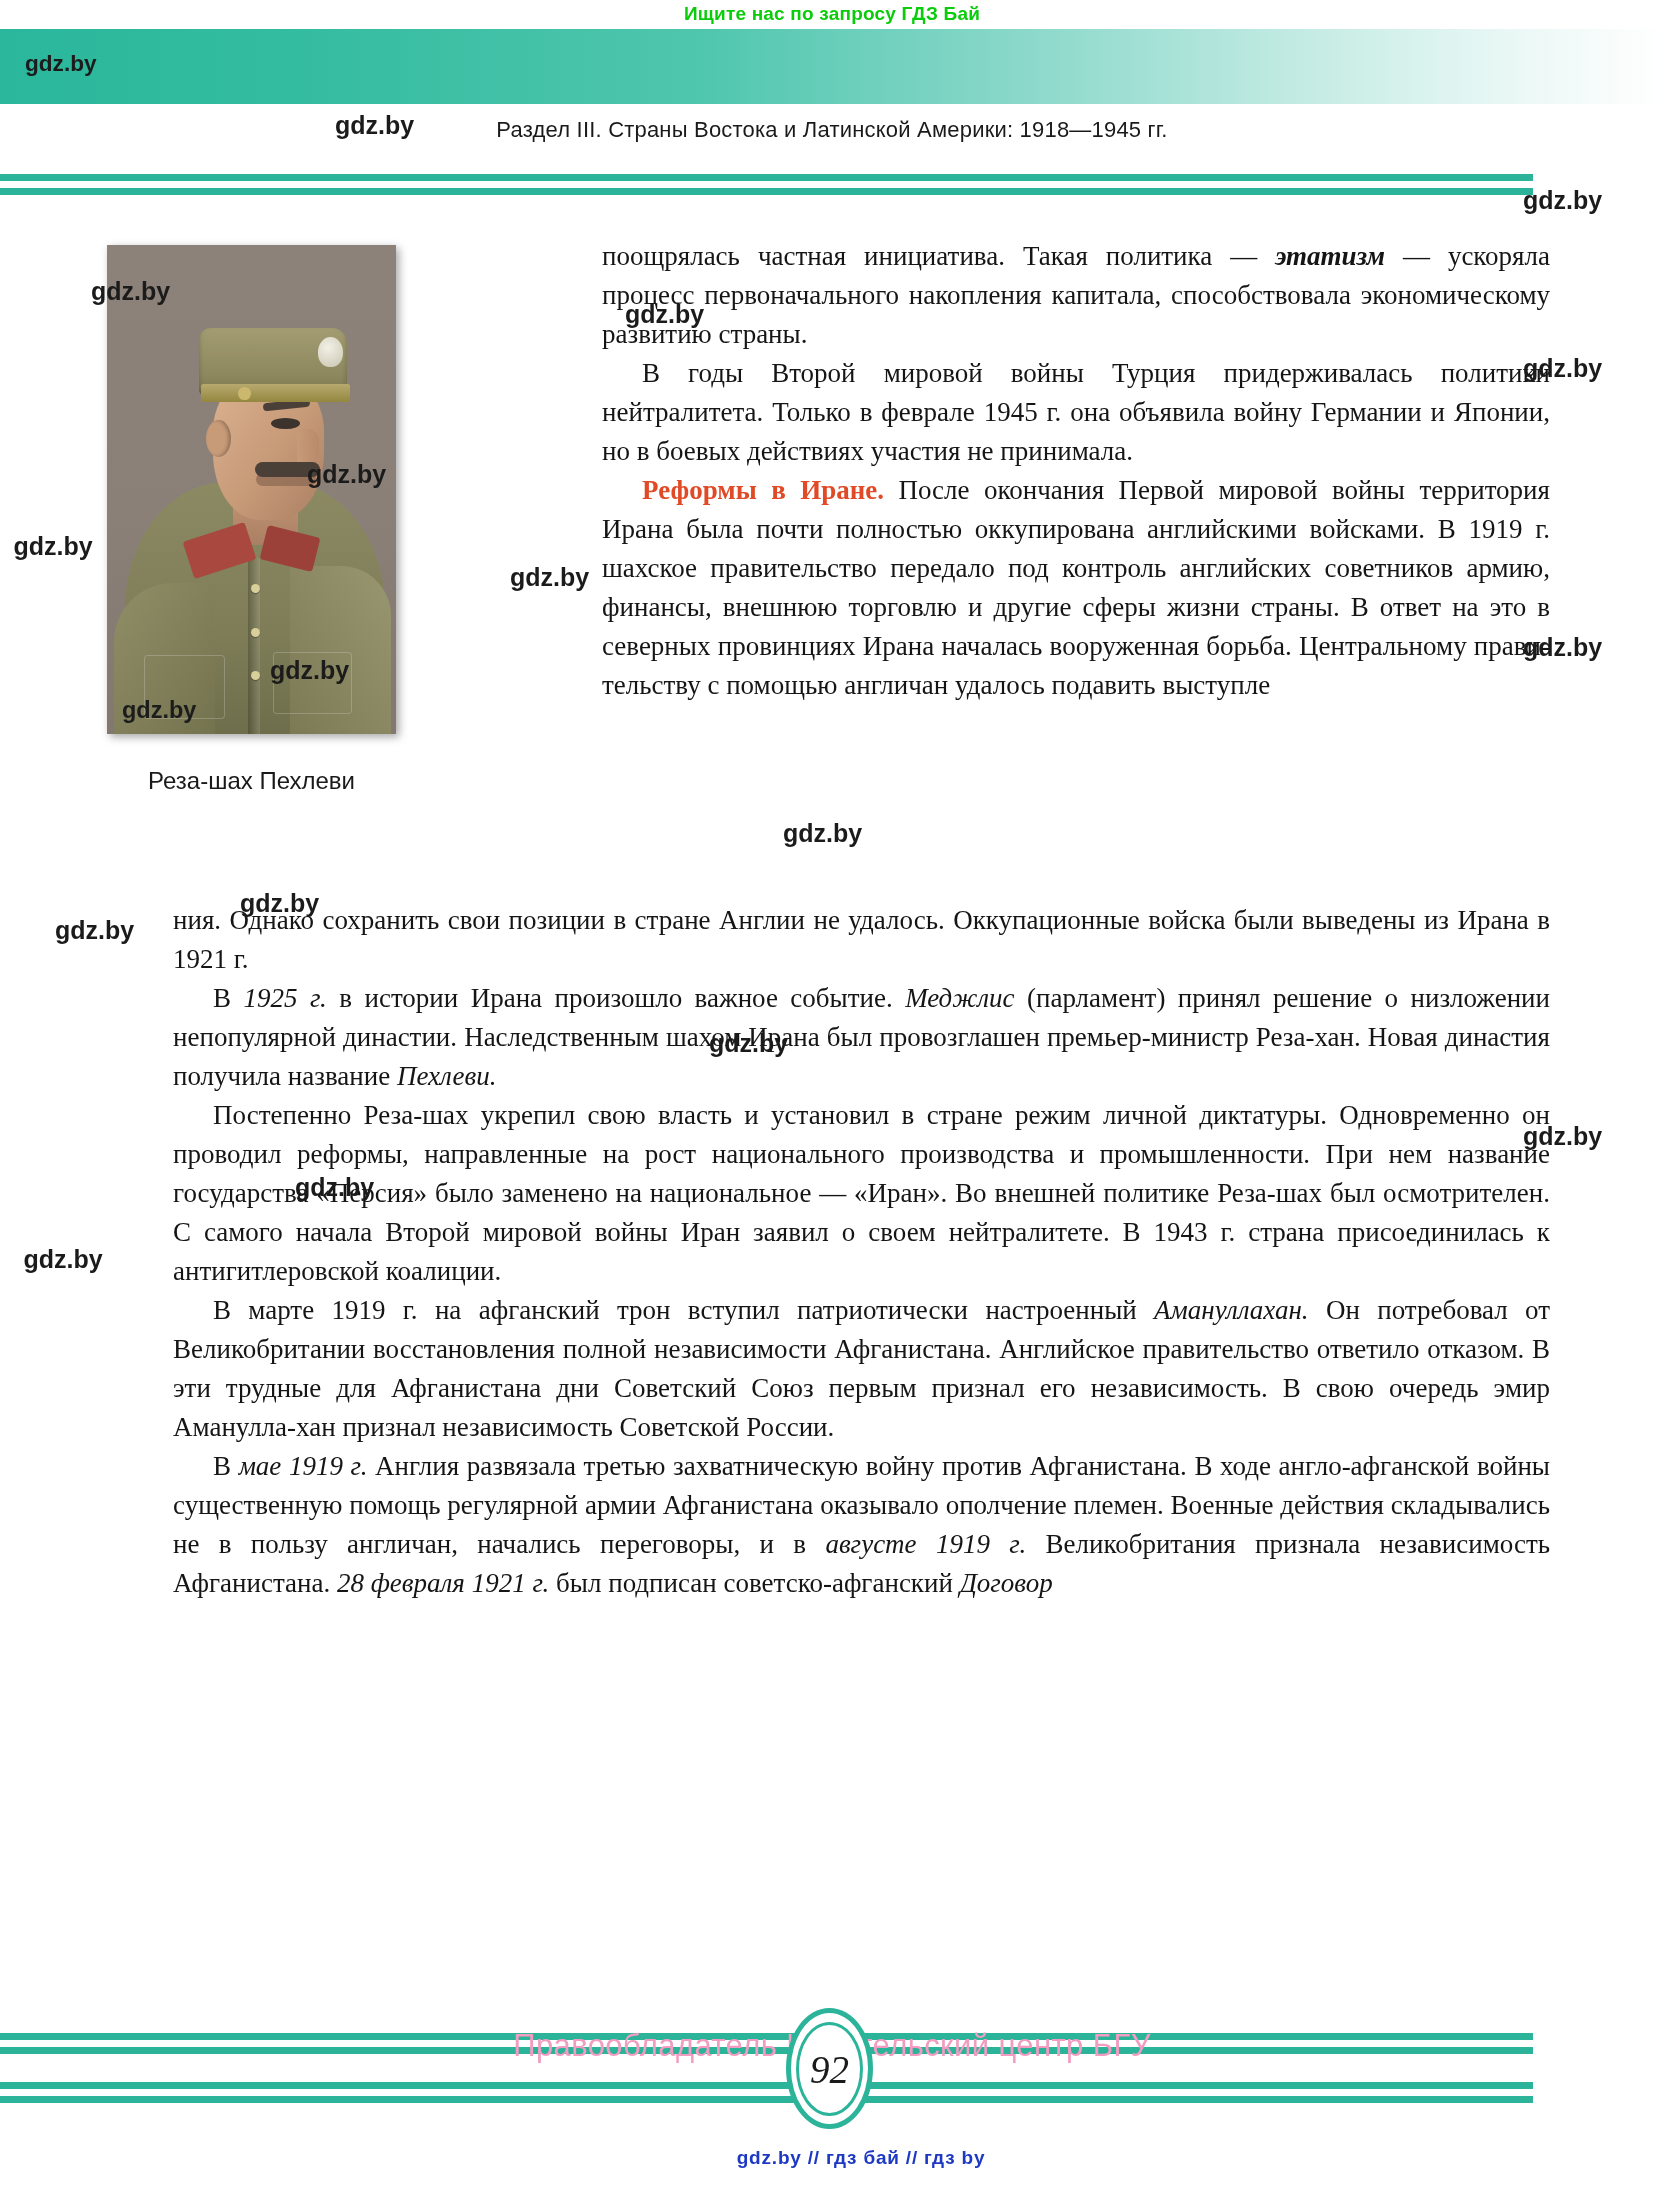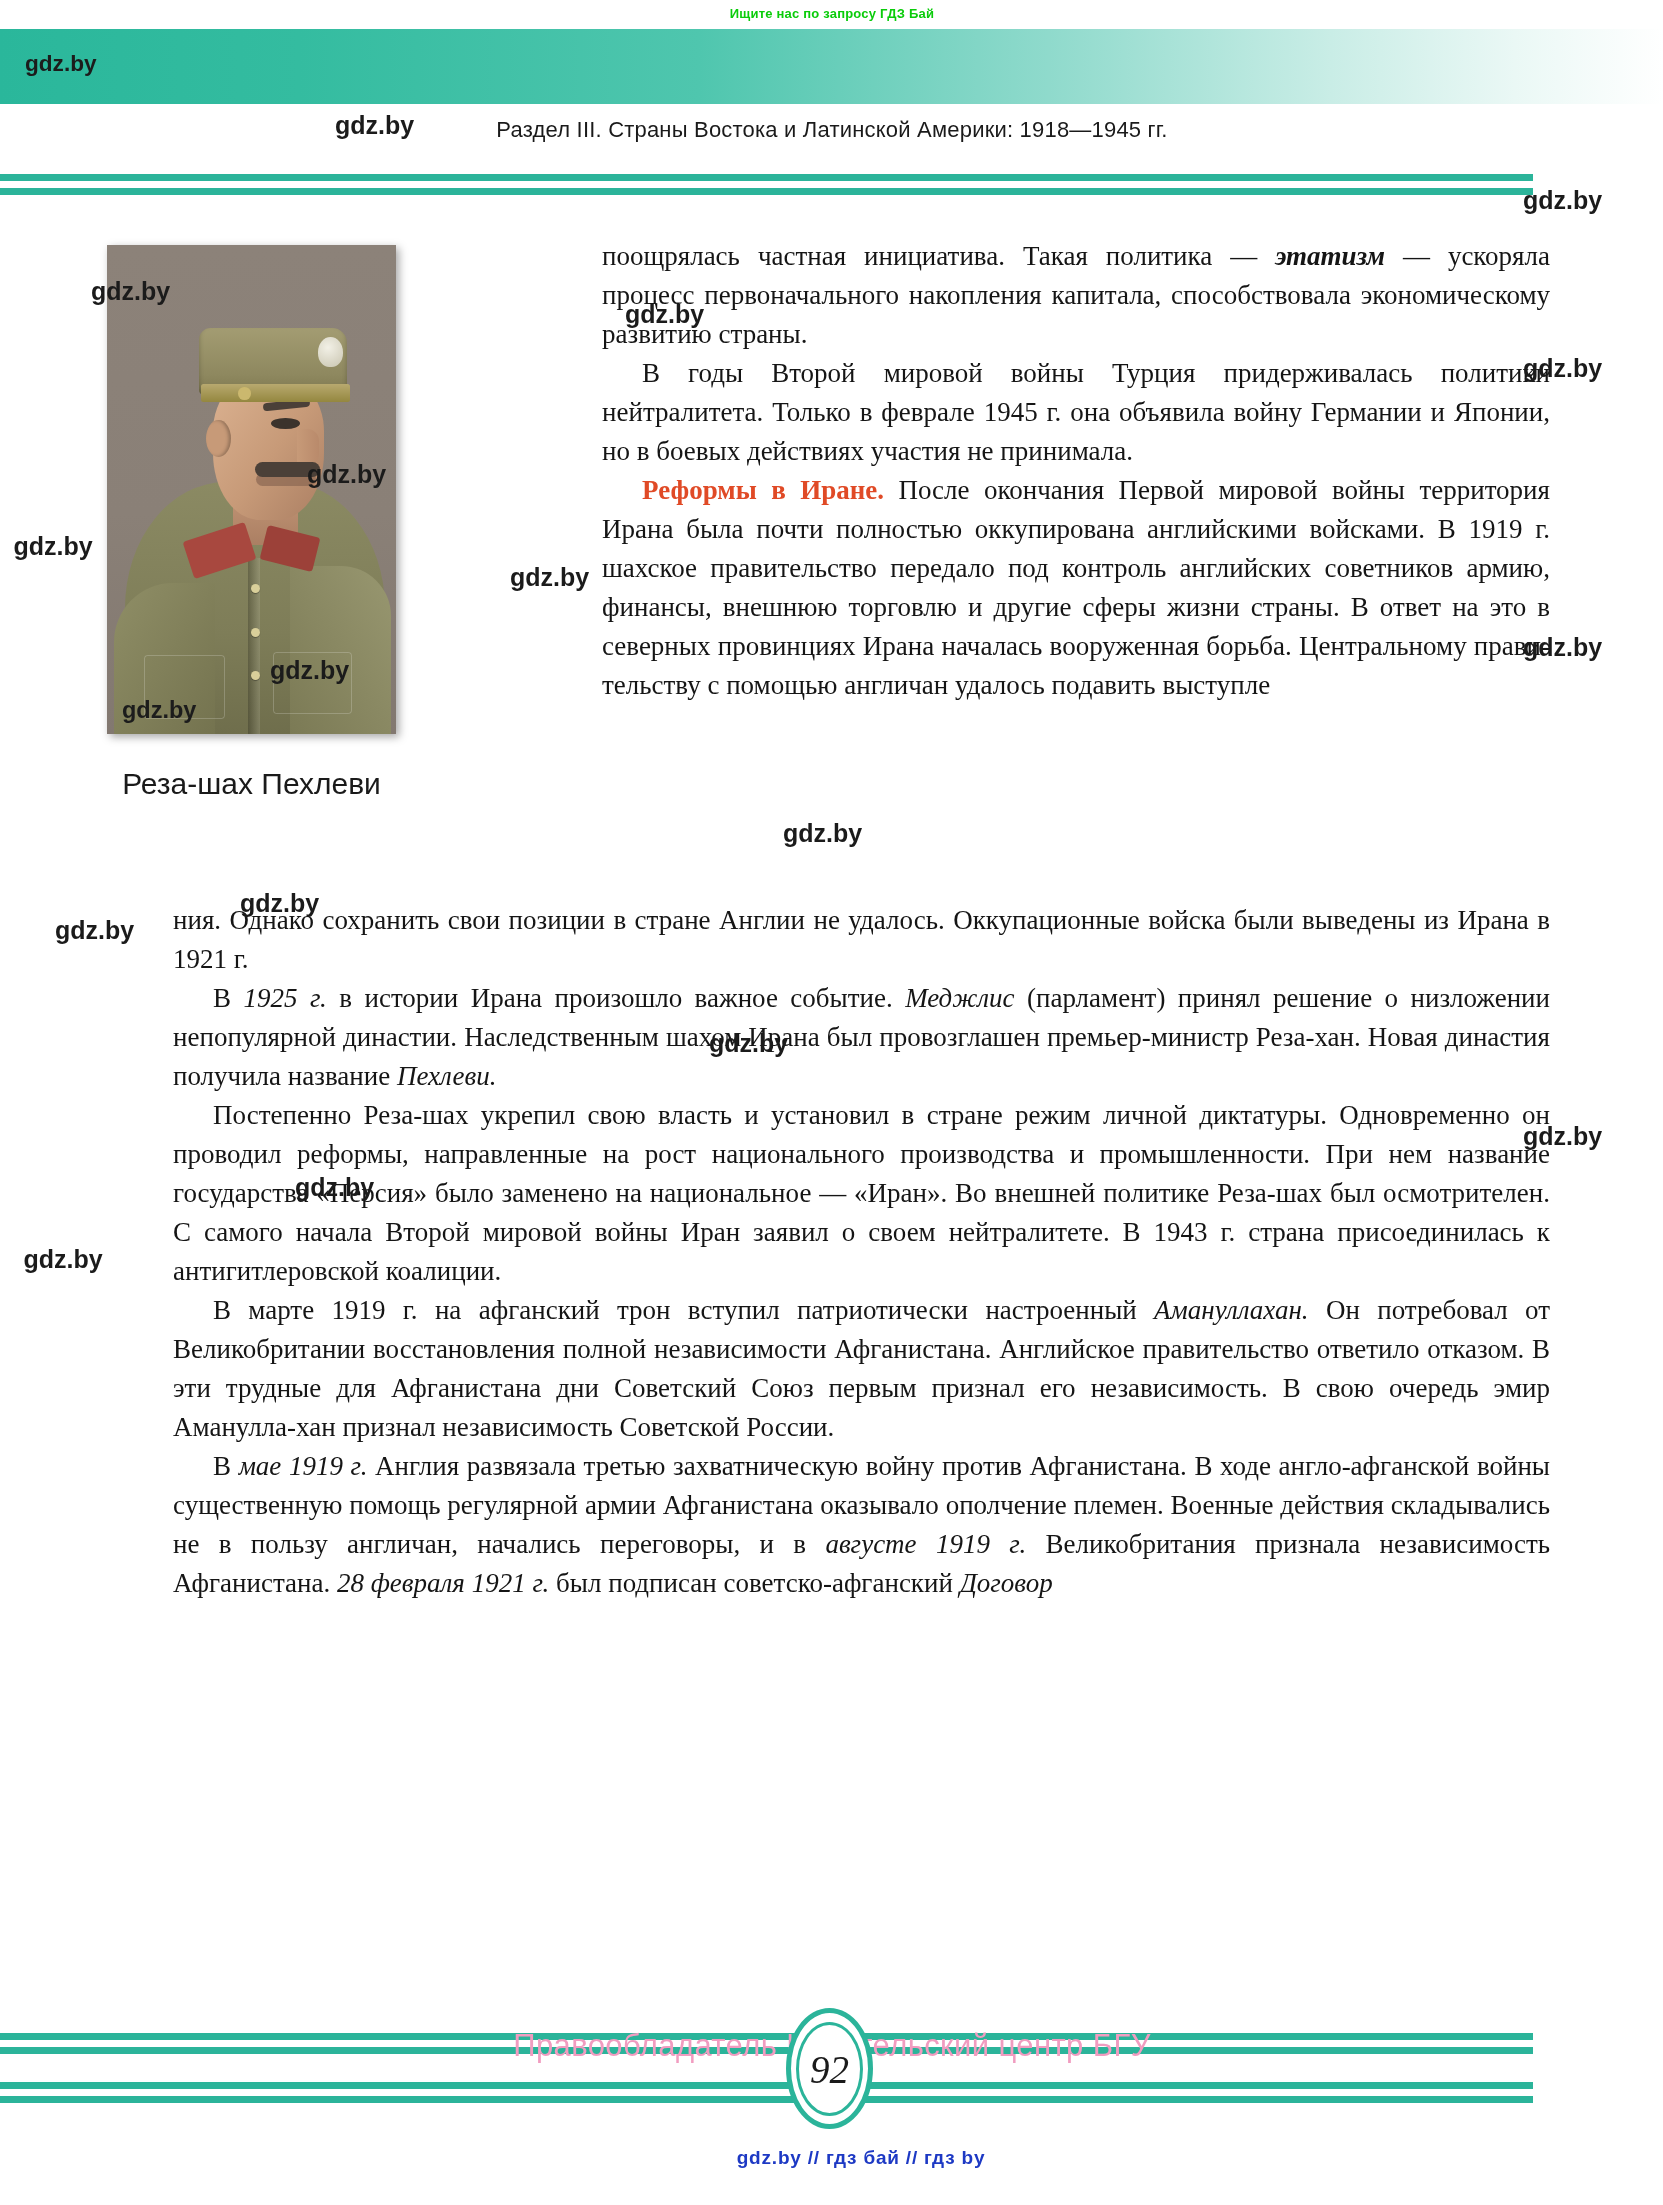--- a/index.html
+++ b/index.html
@@ -18,21 +18,21 @@
   }
 
   
   .promo-strip {
     position: absolute;
     top: 0; left: 0;
     width: 1664px;
     height: 28.5px;
     text-align: center;
     font-family: "Liberation Sans", sans-serif;
-    font-size: 13px;
+    font-size: 19px;
     font-weight: 700;
     color: #0ACC0A;
     line-height: 28.5px;
     letter-spacing: 0.2px;
   }
 
   
   .header-band {
     position: absolute;
     top: 28.5px; left: 0;
@@ -227,21 +227,21 @@
     color: #1c1c1c;
   }
 
   .portrait-caption {
     position: absolute;
     left: 107px;
     top: 767px;
     width: 289px;
     text-align: center;
     font-family: "Liberation Sans", sans-serif;
-    font-size: 30px;
+    font-size: 24px;
     color: #1a1a1a;
   }
 
   
   .col-right {
     position: absolute;
     left: 602px;
     top: 237px;
     width: 948px;
   }

